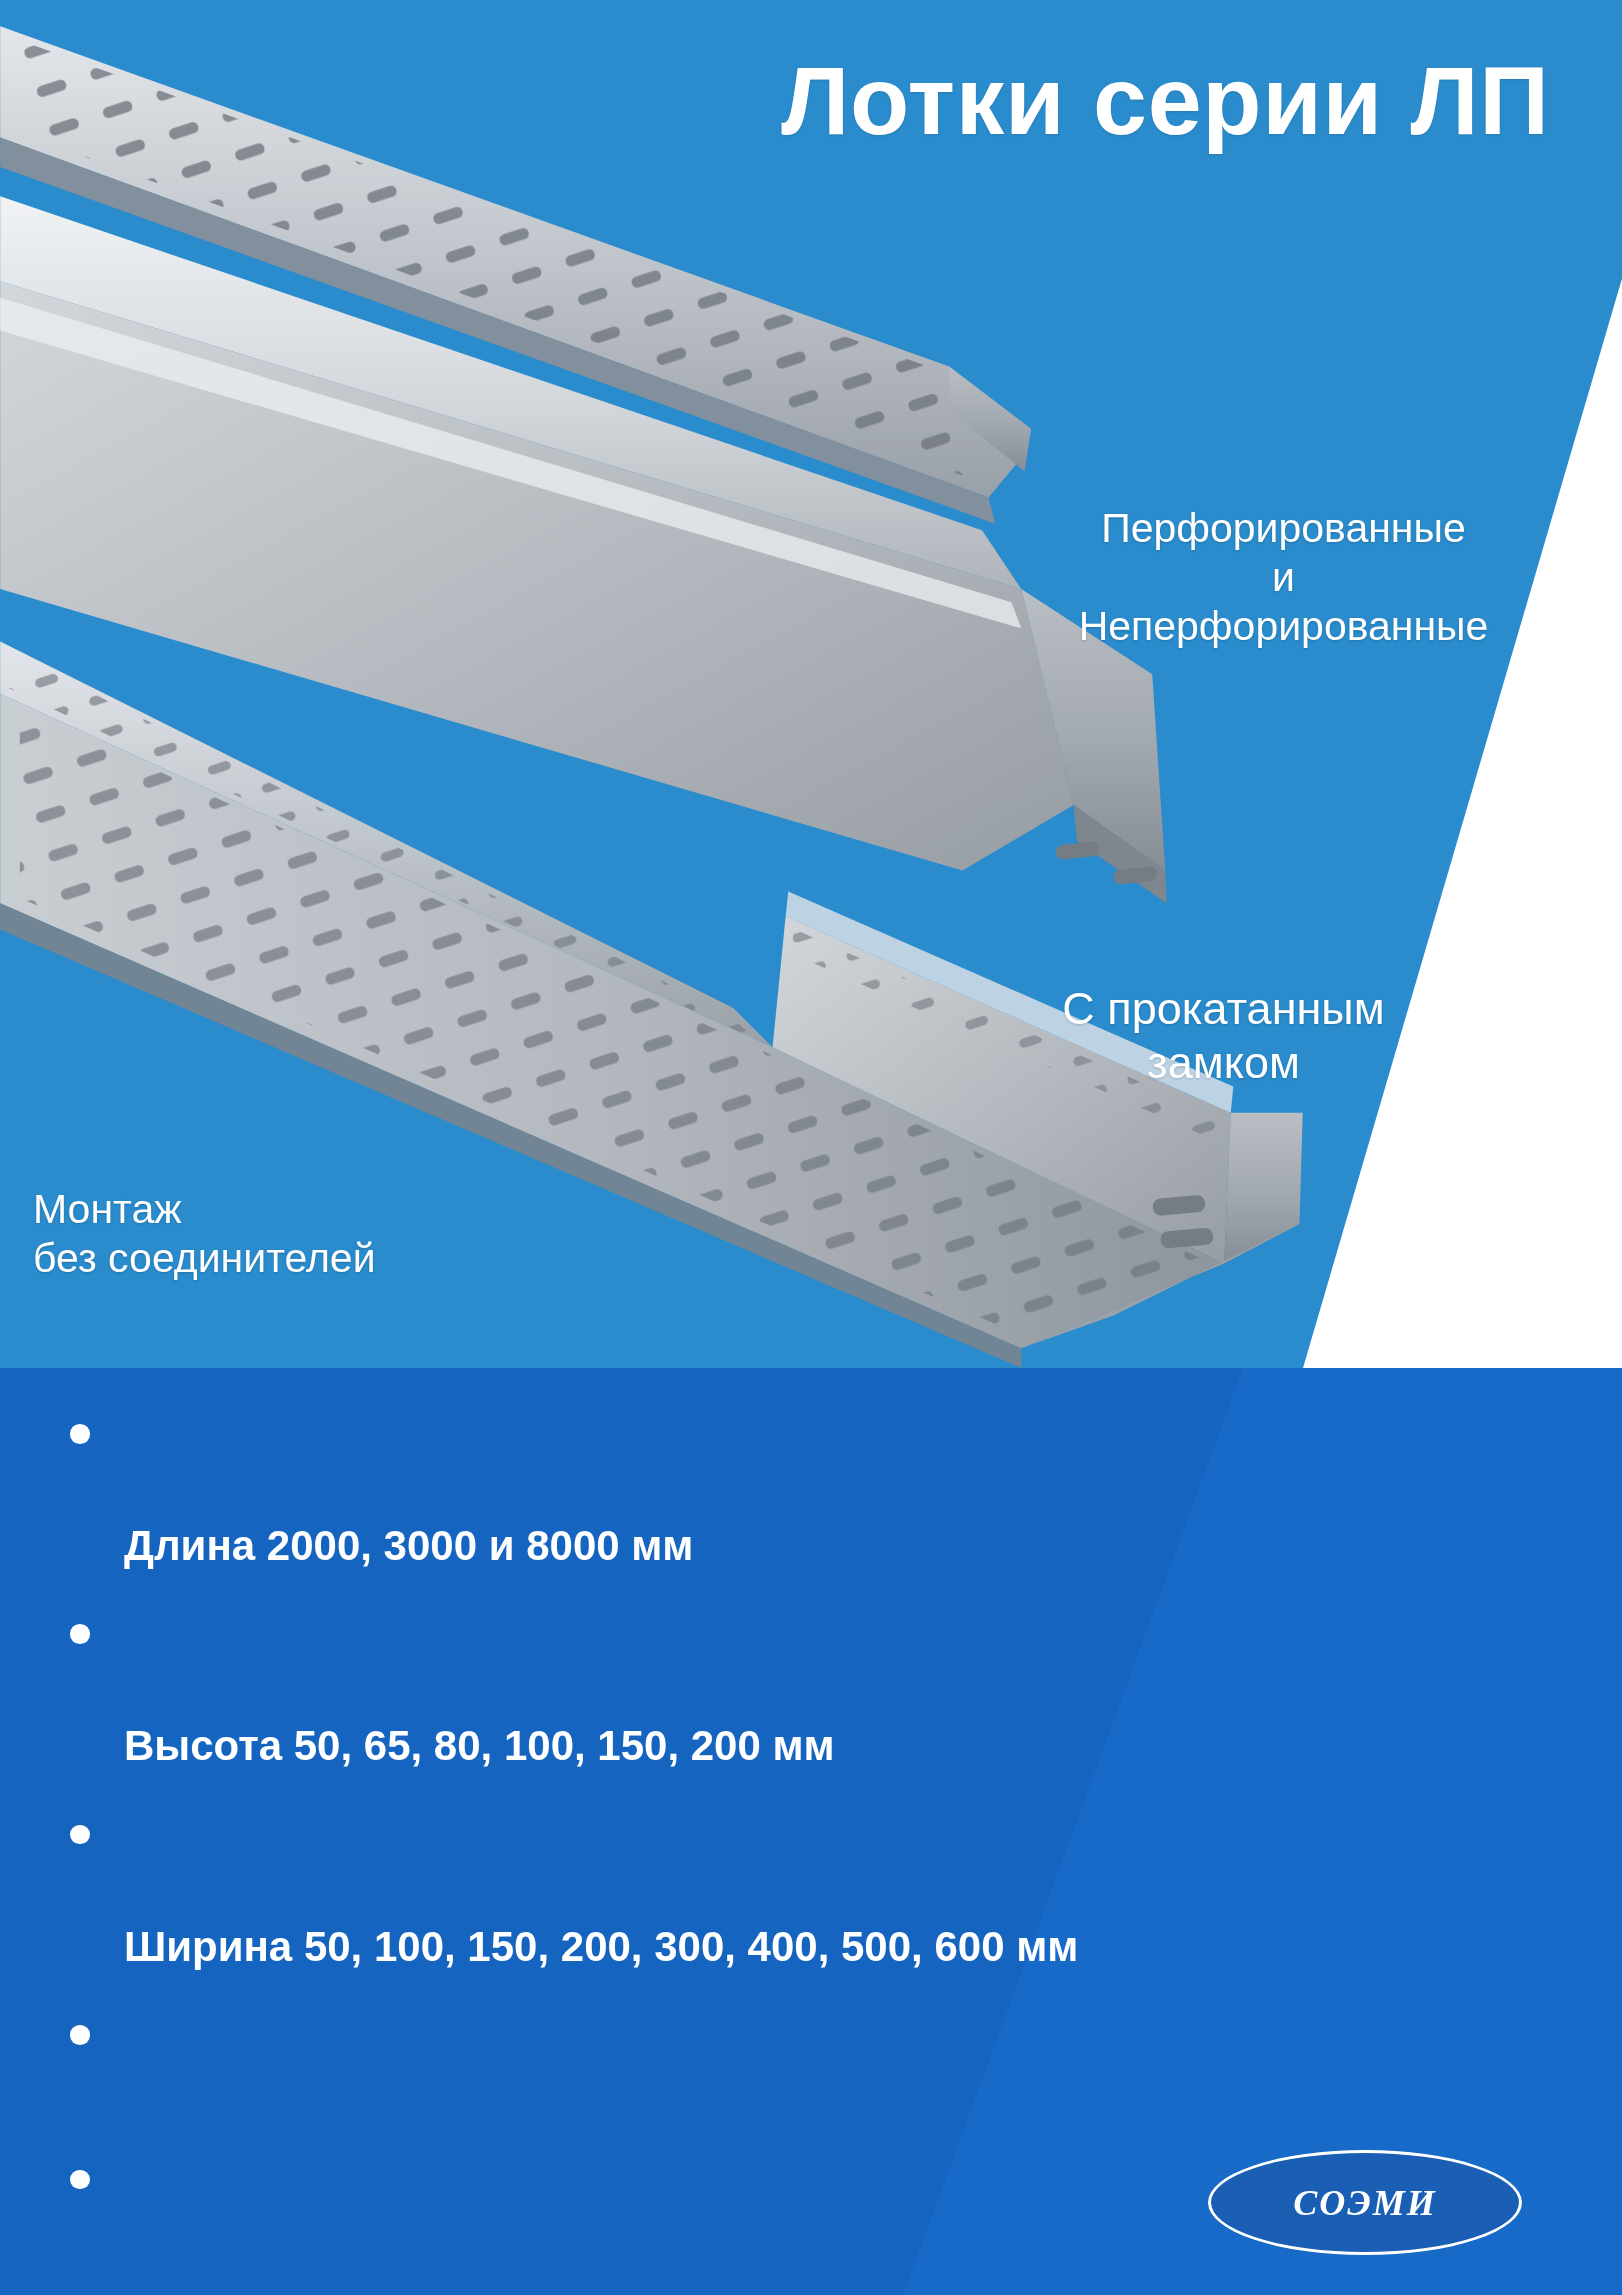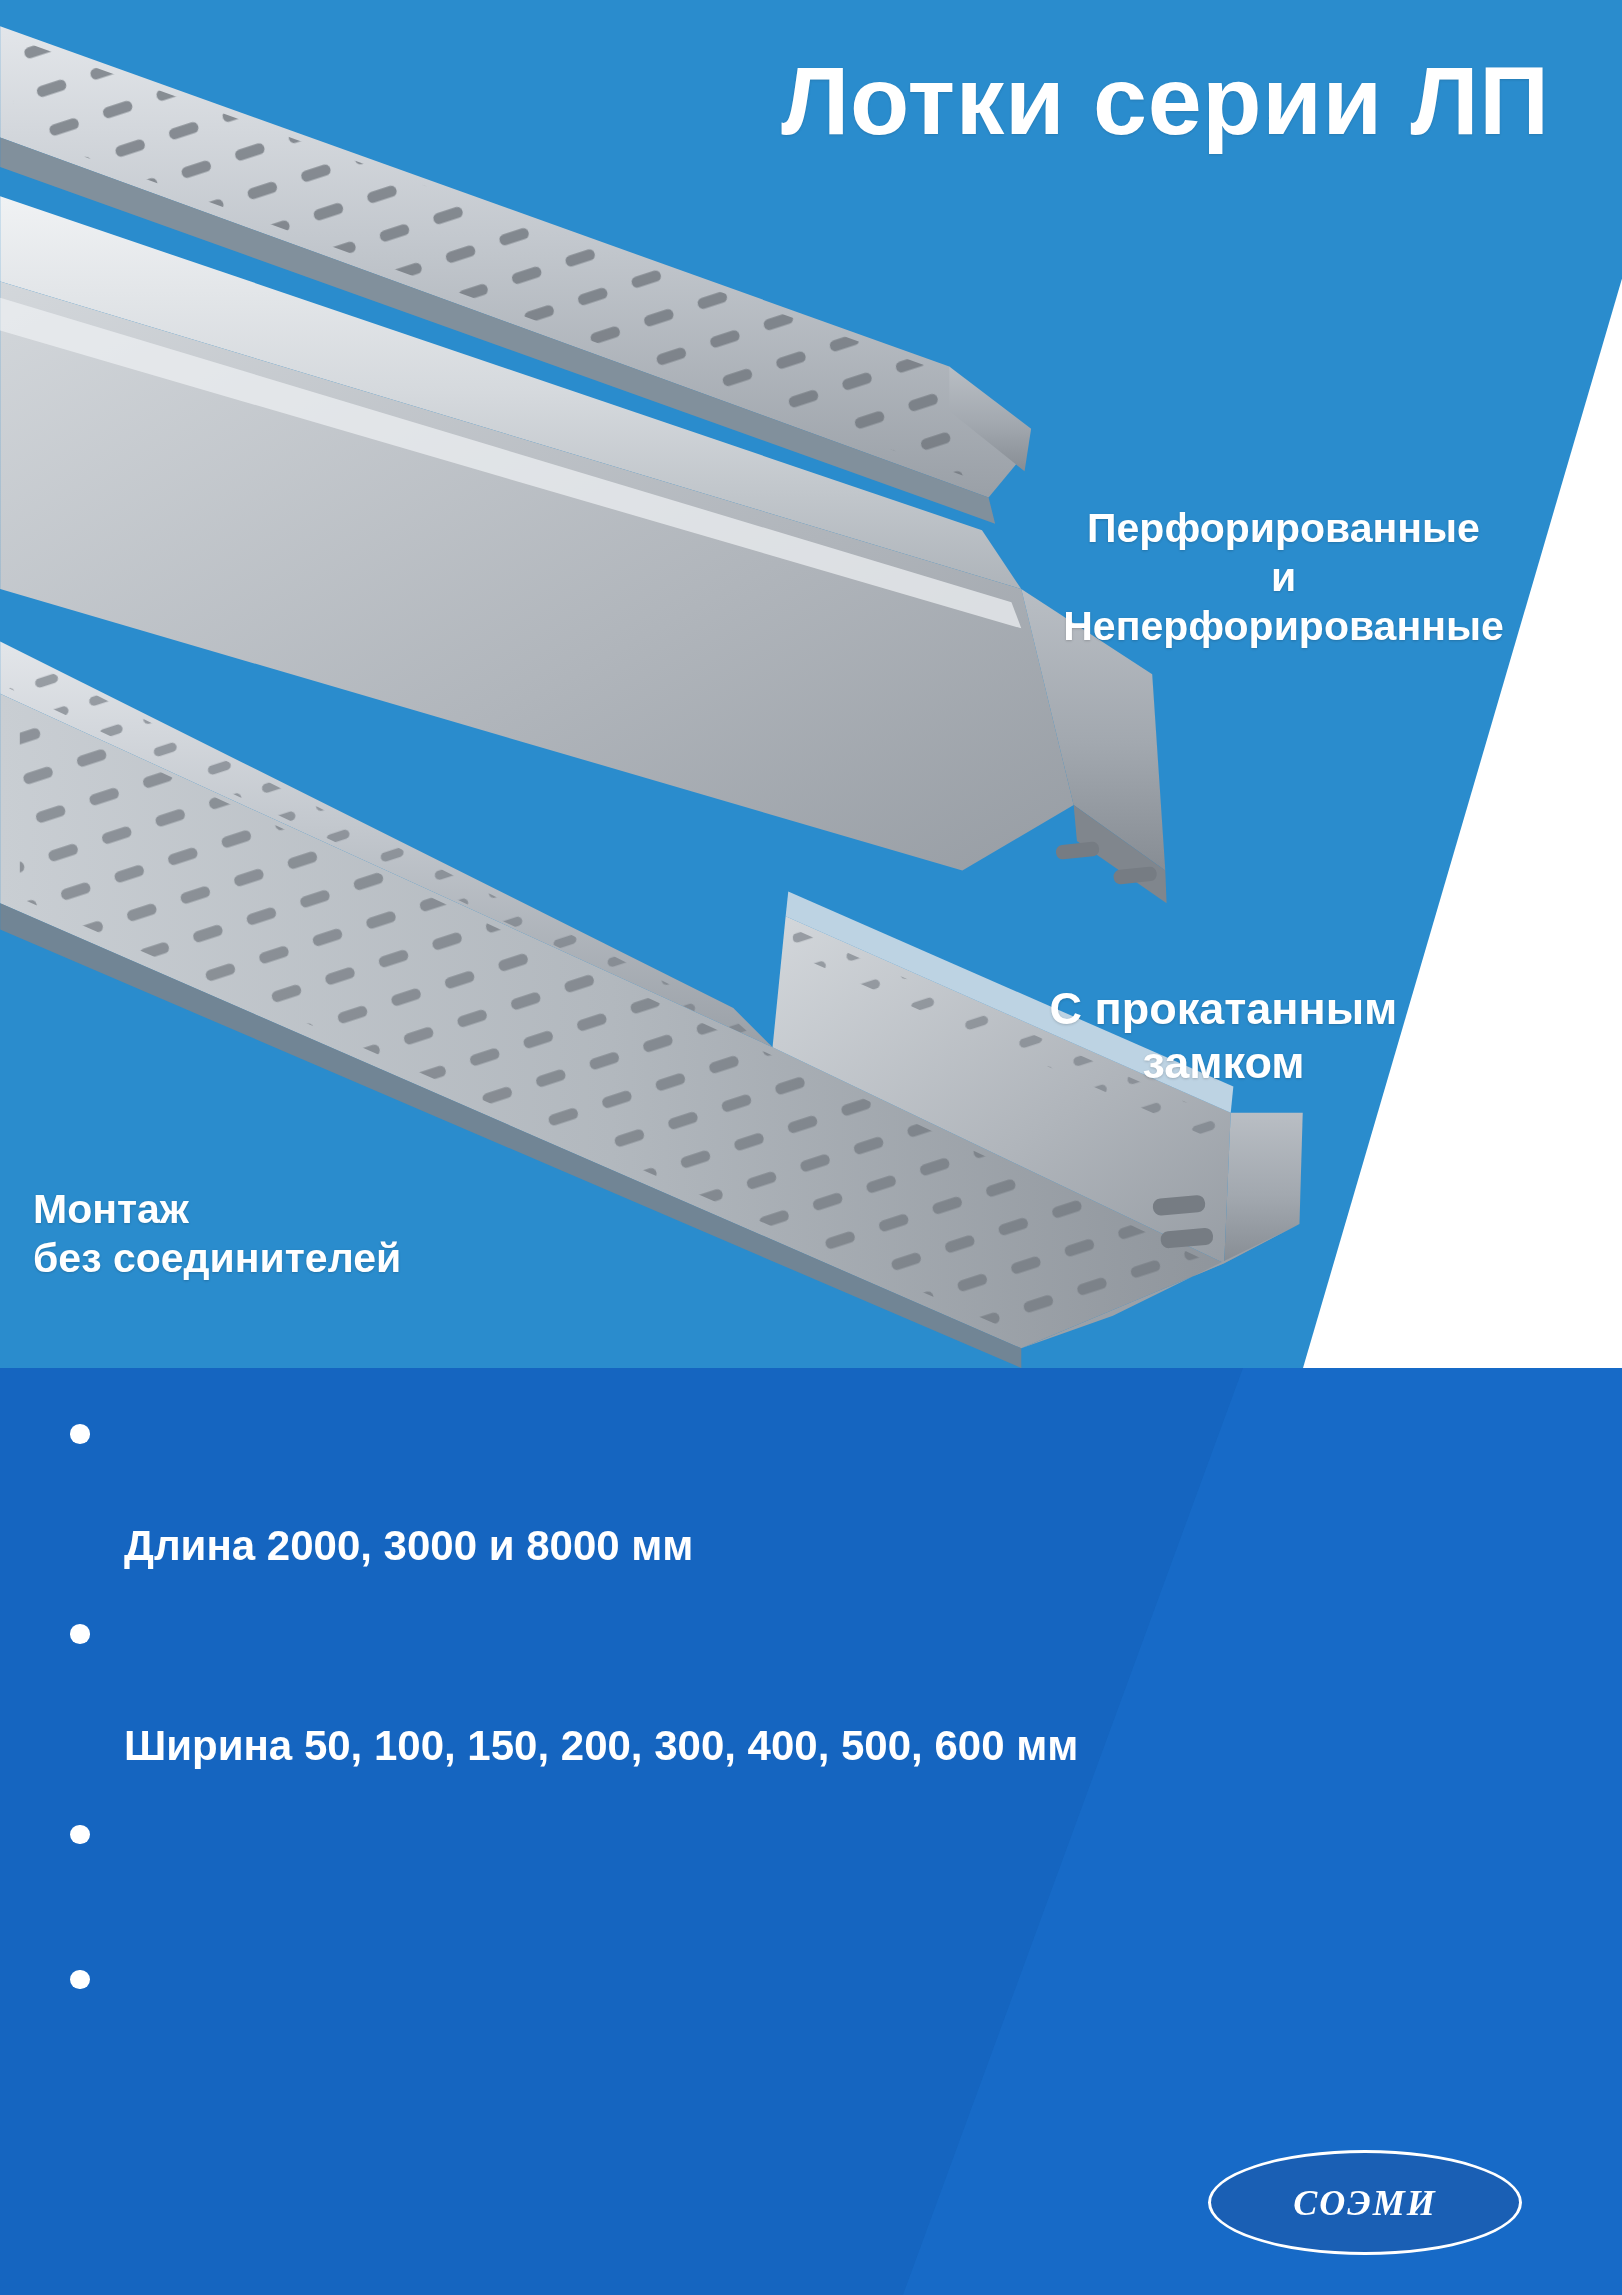--- a/index.html
+++ b/index.html
@@ -74,21 +74,21 @@
     font-weight: bold;
     line-height: 1.08;
     letter-spacing: 0.7px;
     text-shadow: 0 1.3px 2.6px rgba(0,0,0,0.12);
   }
 
   
   .callout {
     position: absolute;
     color: #ffffff;
-    font-weight: bold;
+    font-weight: normal;
     text-align: center;
     line-height: 1.2;
     text-shadow: 0 1.3px 2.6px rgba(0,0,0,0.18);
   }
   .callout-perf {
     left: 956px;
     top: 504px;
     width: 655px;
     font-size: 41px;
   }
@@ -280,20 +280,24 @@
   </div>
 
   <div class="bottom-section">
     <ul class="spec-list">
       <li class="spec-item">
         <span class="bullet"></span>
         <span>Длина 2000, 3000 и 8000 мм</span>
       </li>
       <li class="spec-item">
         <span class="bullet"></span>
+        <span>Высота 50, 65, 80, 100, 150, 200 мм</span>
+      </li>
+      <li class="spec-item">
+        <span class="bullet"></span>
         <span>Ширина 50, 100, 150, 200, 300, 400, 500, 600 мм</span>
       </li>
       <li class="spec-item">
         <span class="bullet"></span>
       </li>
       <li class="spec-item">
         <span class="bullet"></span>
         
       </li>
 

